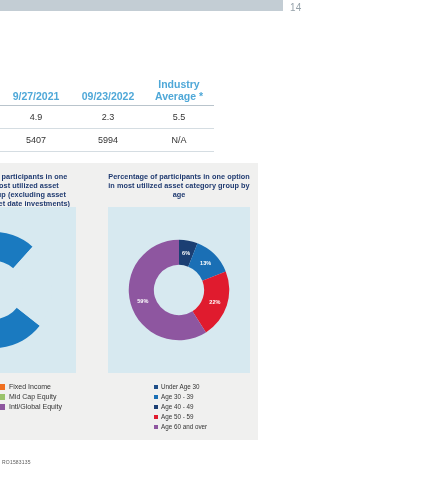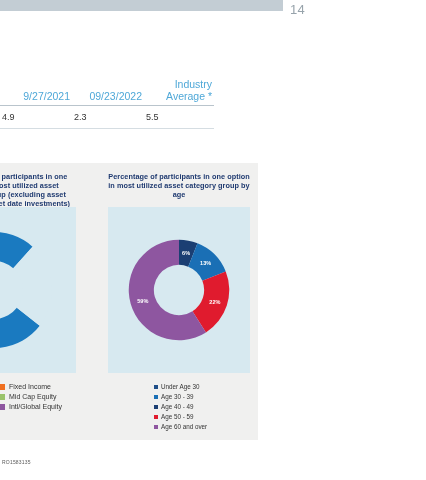--- a/index.html
+++ b/index.html
@@ -22,50 +22,51 @@
     left: 0;
     top: 0;
     width: 283px;
     height: 11px;
     background: #c3cdd4;
   }
   #page-number {
     position: absolute;
     left: 290px;
     top: 2px;
-    font-size: 13px;
+    font-size: 10px;
     color: #97a3ab;
     letter-spacing: 0.3px;
   }
 
   
   #table-block {
     position: absolute;
     left: 0;
     top: 78px;
     width: 214px;
   }
   table#data-table {
     border-collapse: collapse;
     width: 214px;
     table-layout: fixed;
   }
   table#data-table th {
     color: #4fa8d8;
     font-size: 10.5px;
-    font-weight: normal;
-    text-align: right;
+    font-weight: bold;
+    text-align: center;
     padding: 0 2px 3px 2px;
     vertical-align: bottom;
     line-height: 12px;
   }
   table#data-table thead tr th {
     border-bottom: 1px solid #b9c4cc;
   }
   table#data-table td {
+    text-align: center;
     font-size: 9px;
     color: #333333;
     padding: 6px 2px;
     border-bottom: 1px solid #d5dde2;
   }
   table#data-table col.c1 { width: 72px; }
   table#data-table col.c2 { width: 72px; }
   table#data-table col.c3 { width: 70px; }
 
   
@@ -188,20 +189,25 @@
         <th>09/23/2022</th>
         <th>Industry Average *</th>
       </tr>
     </thead>
     <tbody>
       <tr>
         <td>4.9</td>
         <td>2.3</td>
         <td>5.5</td>
       </tr>
+      <tr>
+        <td>5407</td>
+        <td>5994</td>
+        <td>N/A</td>
+      </tr>
     </tbody>
   </table>
 </div>
 
 <div id="charts-panel">
 
   <div class="chart-card" id="chart-card-left">
     <div class="chart-title">Percentage of participants in one option in most utilized asset category group (excluding asset allocation/target date investments)</div>
     <div class="chart-plot">
       <div class="donut-wrap">

